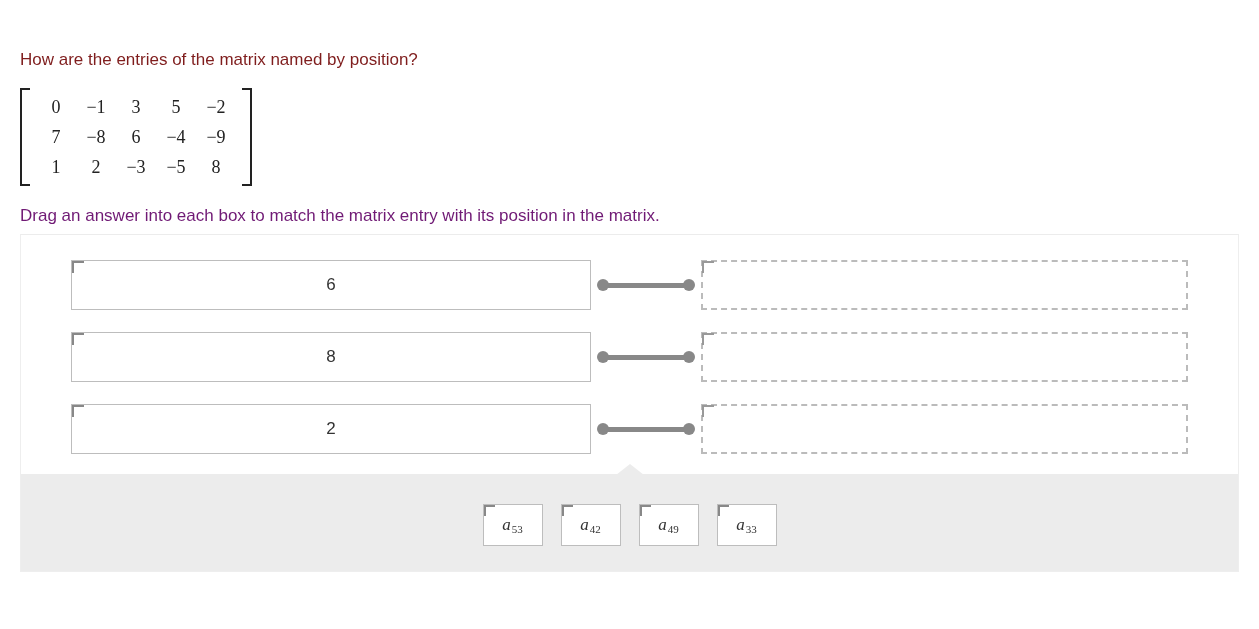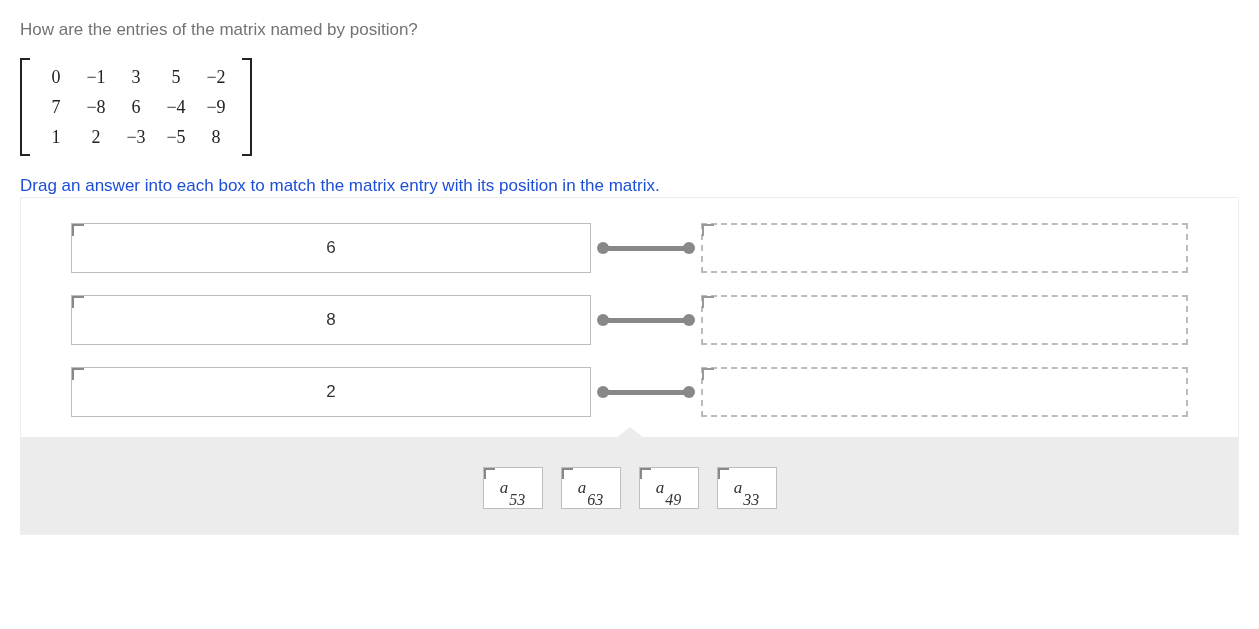--- a/index.html
+++ b/index.html
@@ -10,22 +10,23 @@
     body {
       font-family: Arial, Helvetica, sans-serif;
       font-size: 16px;
       color: #333;
       padding: 20px;
       background: #fff;
       width: 1259px;
     }
     .question-text {
       font-size: 17px;
-      color: #737373;
+      color: #7f1d1d;
       margin-bottom: 18px;
+      margin-top: 30px;
     }
     .matrix-wrapper {
       display: inline-flex;
       align-items: stretch;
       margin-bottom: 20px;
       font-family: Georgia, 'Times New Roman', serif;
       font-size: 18px;
       color: #222;
     }
     .bracket {
@@ -68,22 +69,22 @@
     .matrix-row {
       display: flex;
     }
     .matrix-cell {
       width: 40px;
       text-align: center;
       line-height: 30px;
     }
     .instruction-text {
       font-size: 17px;
-      color: #1d4ed8;
-      margin-bottom: 1px;
+      color: #701a75;
+      margin-bottom: 8px;
     }
     .match-panel {
       border: 1px solid #eee;
       border-top: 1px solid #ececec;
     }
     .match-rows {
       padding: 25px 50px 20px 50px;
       background: #fff;
     }
     .match-row {
@@ -201,26 +202,25 @@
       left: 0;
       width: 9px;
       height: 9px;
       border-top: 2px solid #888;
       border-left: 2px solid #888;
     }
     .choice-tile .base {
       font-style: italic;
     }
     .choice-tile .sub {
-      font-size: 16px;
+      font-size: 11px;
       vertical-align: sub;
       position: relative;
-      top: 12px;
+      top: 4px;
       margin-left: 1px;
-      font-style: italic;
     }
   </style>
 </head>
 <body>
 
 
 
 <div class="question-text">How are the entries of the matrix named by position?</div>
 
 <div class="matrix-wrapper">
@@ -288,21 +288,21 @@
 
   </div>
 
   <div class="choices-area">
     <div class="choice-tile">
       <span class="base">a</span>
         <span class="sub">53</span>
     </div>
     <div class="choice-tile">
       <span class="base">a</span>
-        <span class="sub">63</span>
+        <span class="sub">42</span>
     </div>
     <div class="choice-tile">
       <span class="base">a</span>
         <span class="sub">49</span>
     </div>
     <div class="choice-tile">
       <span class="base">a</span>
         <span class="sub">33</span>
     </div>
   </div>

